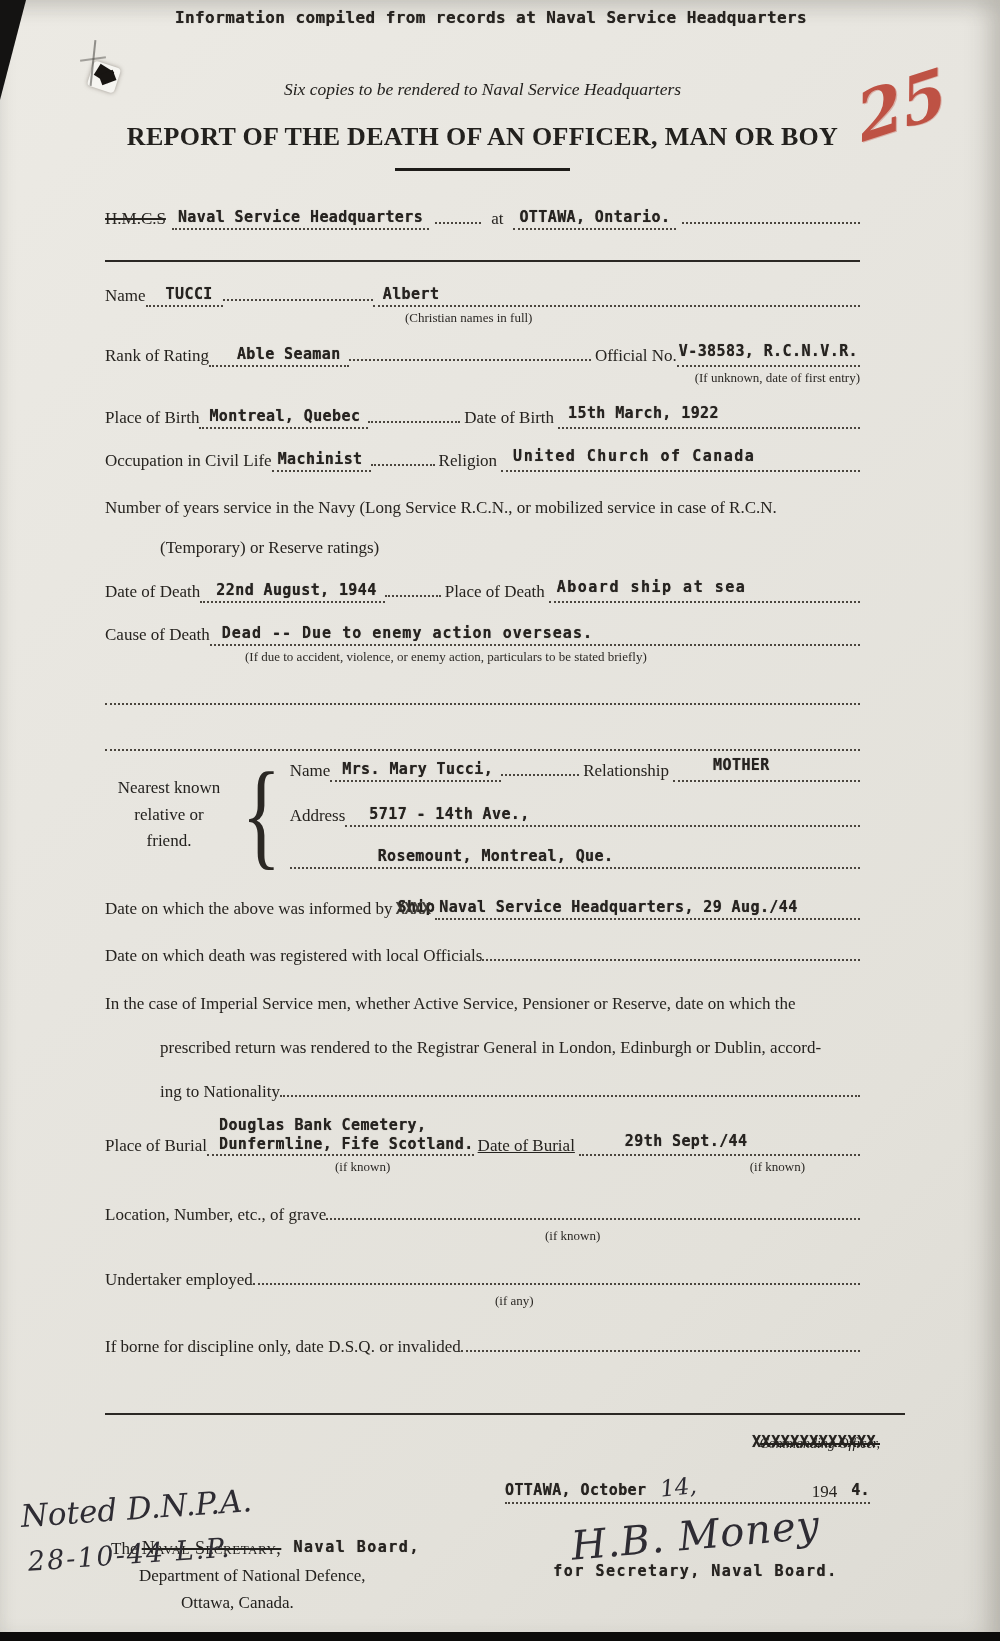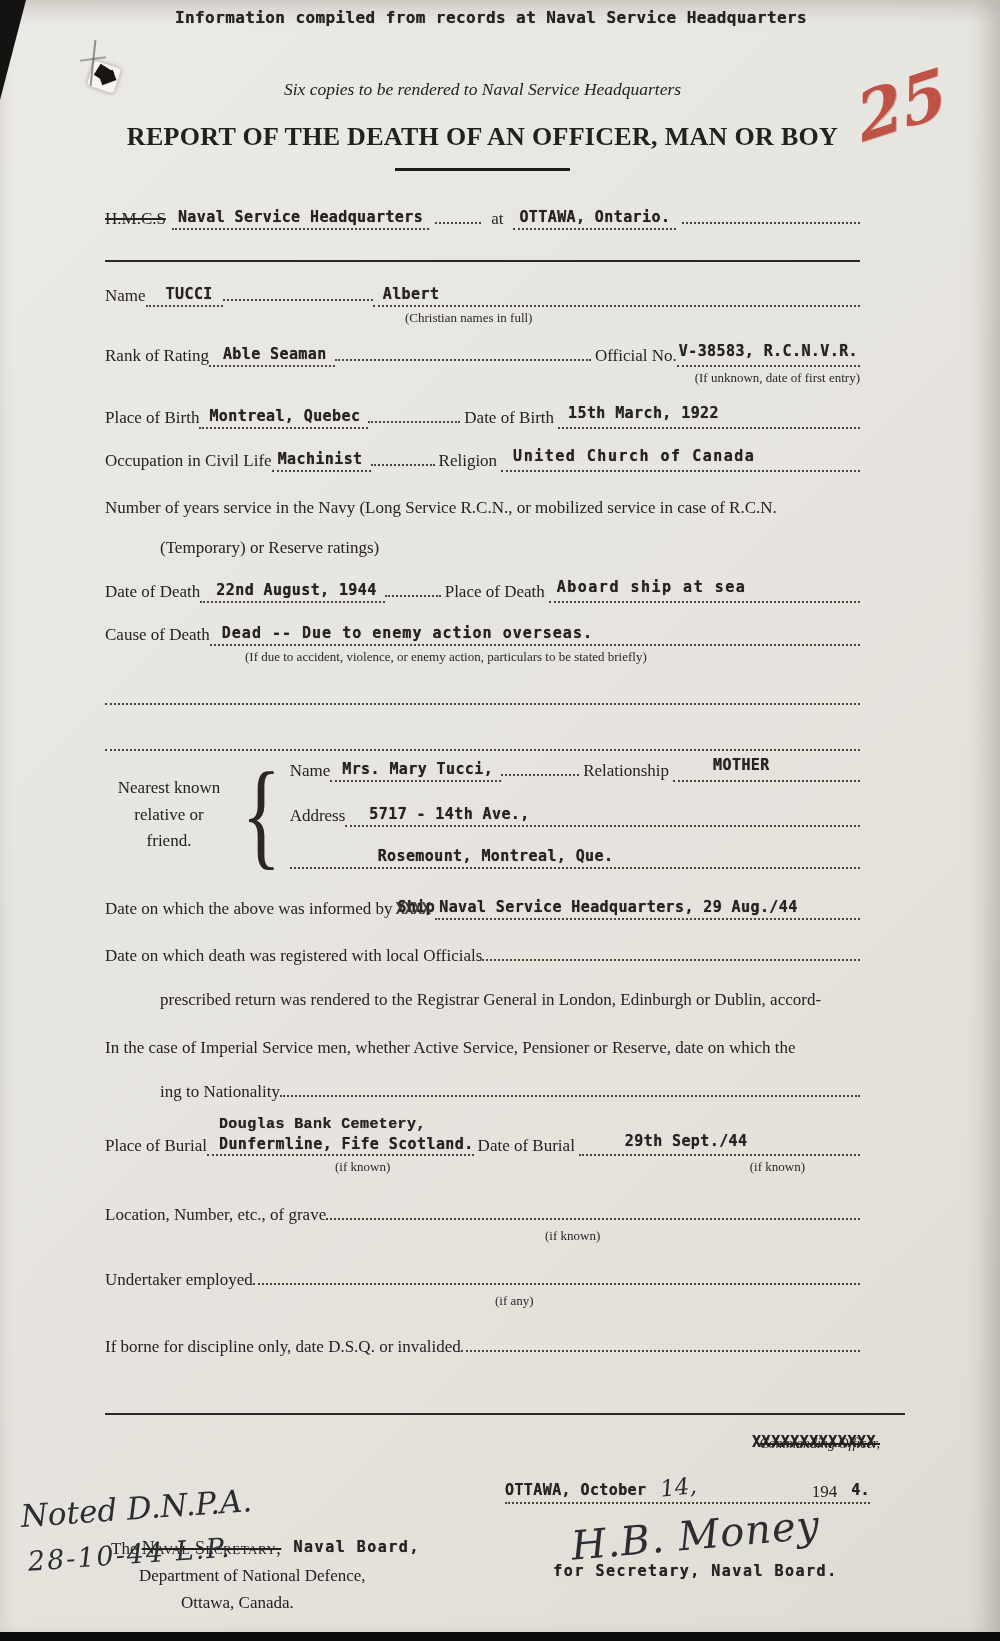--- a/index.html
+++ b/index.html
@@ -102,21 +102,21 @@
       </span>
       <span class="fill" style="flex:0 0 150px;"></span>
       <span class="fill grow" style="padding-left:10px;">
         <span class="typed">Albert</span>
       </span>
     </div>
     <div style="margin:3px 0 0 300px;" class="caption">(Christian names in full)</div>
 
     <div class="row" style="margin-top:20px;">
       <span class="lbl">Rank of Rating</span>
-      <span class="fill auto" style="padding:0 8px 0 14px;">
+      <span class="fill auto" style="padding:0 8px 0 28px;">
         <span class="typed">Able Seaman</span>
       </span>
       <span class="fill grow"></span>
       <span class="lbl" style="padding-left:4px;">Official No.</span>
       <span class="fill auto" style="padding:0 2px;">
         <span class="typed" style="top:-5px;">V-38583, R.C.N.V.R.</span>
       </span>
     </div>
     <div class="caption" style="text-align:right;margin-top:3px;">(If unknown, date of first entry)</div>
 
@@ -214,34 +214,34 @@
       <span class="fill grow" style="padding-left:4px;">
         <span class="typed">Naval Service Headquarters, 29 Aug./44</span>
       </span>
     </div>
 
     <div class="row" style="margin-top:26px;">
       <span class="lbl">Date on which death was registered with local Officials</span>
       <span class="fill grow"></span>
     </div>
 
+    <div class="para" style="margin-top:28px;">In the case of Imperial Service men, whether Active Service, Pensioner or Reserve, date on which the</div>
     <div class="para" style="margin-top:24px;margin-left:55px;">prescribed return was rendered to the Registrar General in London, Edinburgh or Dublin, accord-</div>
-    <div class="para" style="margin-top:28px;">In the case of Imperial Service men, whether Active Service, Pensioner or Reserve, date on which the</div>
     <div class="row" style="margin-top:24px;margin-left:55px;">
       <span class="lbl">ing to Nationality</span>
       <span class="fill grow"></span>
     </div>
 
     <div class="row" style="margin-top:14px;align-items:flex-end;">
       <span class="lbl">Place of Burial</span>
       <span class="fill auto" style="padding:0 0 0 12px;">
-        <span class="typed" style="display:block;top:0;line-height:1.25;font-family:Liberation Mono, monospace;">Douglas Bank Cemetery,</span>
+        <span class="typed" style="display:block;top:0;line-height:1.25;">Douglas Bank Cemetery,</span>
         <span class="typed" style="display:block;top:0;line-height:1.25;">Dunfermline, Fife Scotland.</span>
       </span>
-      <span class="lbl" style="padding:0 4px;">Date of Burial</span>
+      <span class="lbl" style="padding:0 4px;text-decoration:underline;">Date of Burial</span>
       <span class="fill grow" style="padding-left:46px;">
         <span class="typed" style="top:-4px;">29th Sept./44</span>
       </span>
     </div>
     <div class="row" style="margin-top:3px;">
       <span class="caption" style="margin-left:230px;">(if known)</span>
       <span class="caption" style="margin-left:auto;margin-right:55px;">(if known)</span>
     </div>
 
     <div class="row" style="margin-top:30px;">

